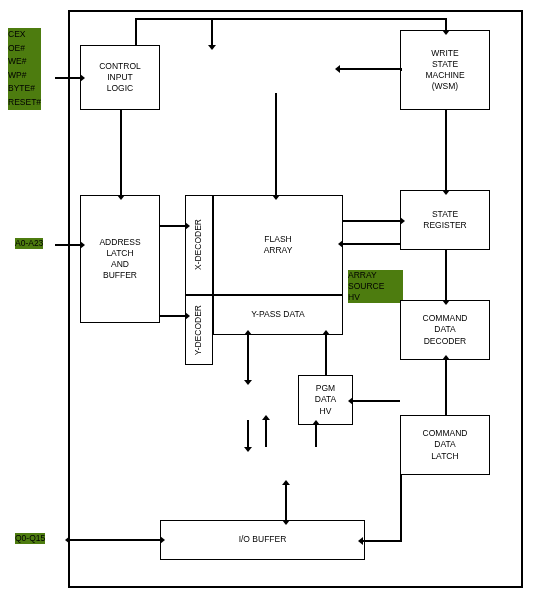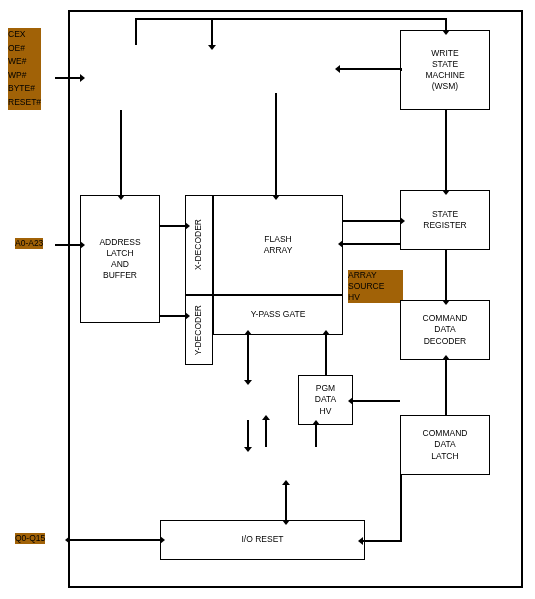--- a/index.html
+++ b/index.html
@@ -31,21 +31,21 @@
     .block-vertical {
       writing-mode: vertical-rl;
       text-orientation: mixed;
       transform: rotate(180deg);
     }
     .label {
       position: absolute;
       font-size: 8.5px;
       text-align: center;
       line-height: 1.3;
-      background: #a16207;
+      background: #4d7c0f;
     }
     
     .line {
       position: absolute;
       background: #000;
     }
     .arrow-right::after {
       content: '';
       position: absolute;
       right: -5px;
@@ -113,20 +113,23 @@
   </style>
 </head>
 <body>
 
 <div class="diagram">
 
   <div class="outer-border" style="left:68px; top:10px; width:455px; height:578px;"></div>
 
   <div class="label" style="left:8px; top:28px; text-align:left; line-height:1.6;">CEX<br>OE#<br>WE#<br>WP#<br>BYTE#<br>RESET#</div>
 
+  <div class="block" style="left:80px; top:45px; width:80px; height:65px;">
+    <span>CONTROL<br>INPUT<br>LOGIC</span>
+  </div>
 
   <div class="line arrow-right" style="left:55px; top:77px; width:25px; height:1.5px;"></div>
 
 
   <div class="block" style="left:400px; top:30px; width:90px; height:80px;">
     <span>WRITE<br>STATE<br>MACHINE<br>(WSM)</span>
   </div>
 
   <div class="line arrow-left" style="left:340px; top:68px; width:62px; height:1.5px;"></div>
 
@@ -153,21 +156,21 @@
 
   <div class="block" style="left:185px; top:295px; width:28px; height:70px; padding:4px 2px;">
     <span class="block-vertical">Y-DECODER</span>
   </div>
 
   <div class="block" style="left:213px; top:195px; width:130px; height:100px;">
     <span>FLASH<br>ARRAY</span>
   </div>
 
   <div class="block" style="left:213px; top:295px; width:130px; height:40px;">
-    <span>Y-PASS GATE</span>
+    <span>Y-PASS DATA</span>
   </div>
 
   <div class="label" style="left:348px; top:270px; width:55px; text-align:left;">ARRAY<br>SOURCE<br>HV</div>
 
   <div class="line arrow-right" style="left:160px; top:225px; width:25px; height:1.5px;"></div>
 
   <div class="line arrow-right" style="left:160px; top:315px; width:25px; height:1.5px;"></div>
 
   <div class="block" style="left:400px; top:190px; width:90px; height:60px;">
     <span>STATE<br>REGISTER</span>
@@ -190,21 +193,21 @@
   <div class="line" style="left:345px; top:243px; width:55px; height:1.5px;"></div>
   <div class="line arrow-left" style="left:343px; top:243px; width:2px; height:1.5px;"></div>
 
 
   <div class="block" style="left:298px; top:375px; width:55px; height:50px;">
     <span>PGM<br>DATA<br>HV</span>
   </div>
 
 
   <div class="block" style="left:160px; top:520px; width:205px; height:40px;">
-    <span>I/O RESET</span>
+    <span>I/O BUFFER</span>
   </div>
 
   <div class="label" style="left:15px; top:533px;">Q0-Q15</div>
 
   <div class="line arrow-double-h" style="left:70px; top:539px; width:90px; height:1.5px;"></div>
 
   <div class="line" style="left:247px; top:335px; width:1.5px; height:45px;"></div>
   <div class="line arrow-down" style="left:247px; top:375px; width:1.5px; height:5px;"></div>
   <div class="line arrow-up" style="left:247px; top:335px; width:1.5px; height:5px;"></div>
 

